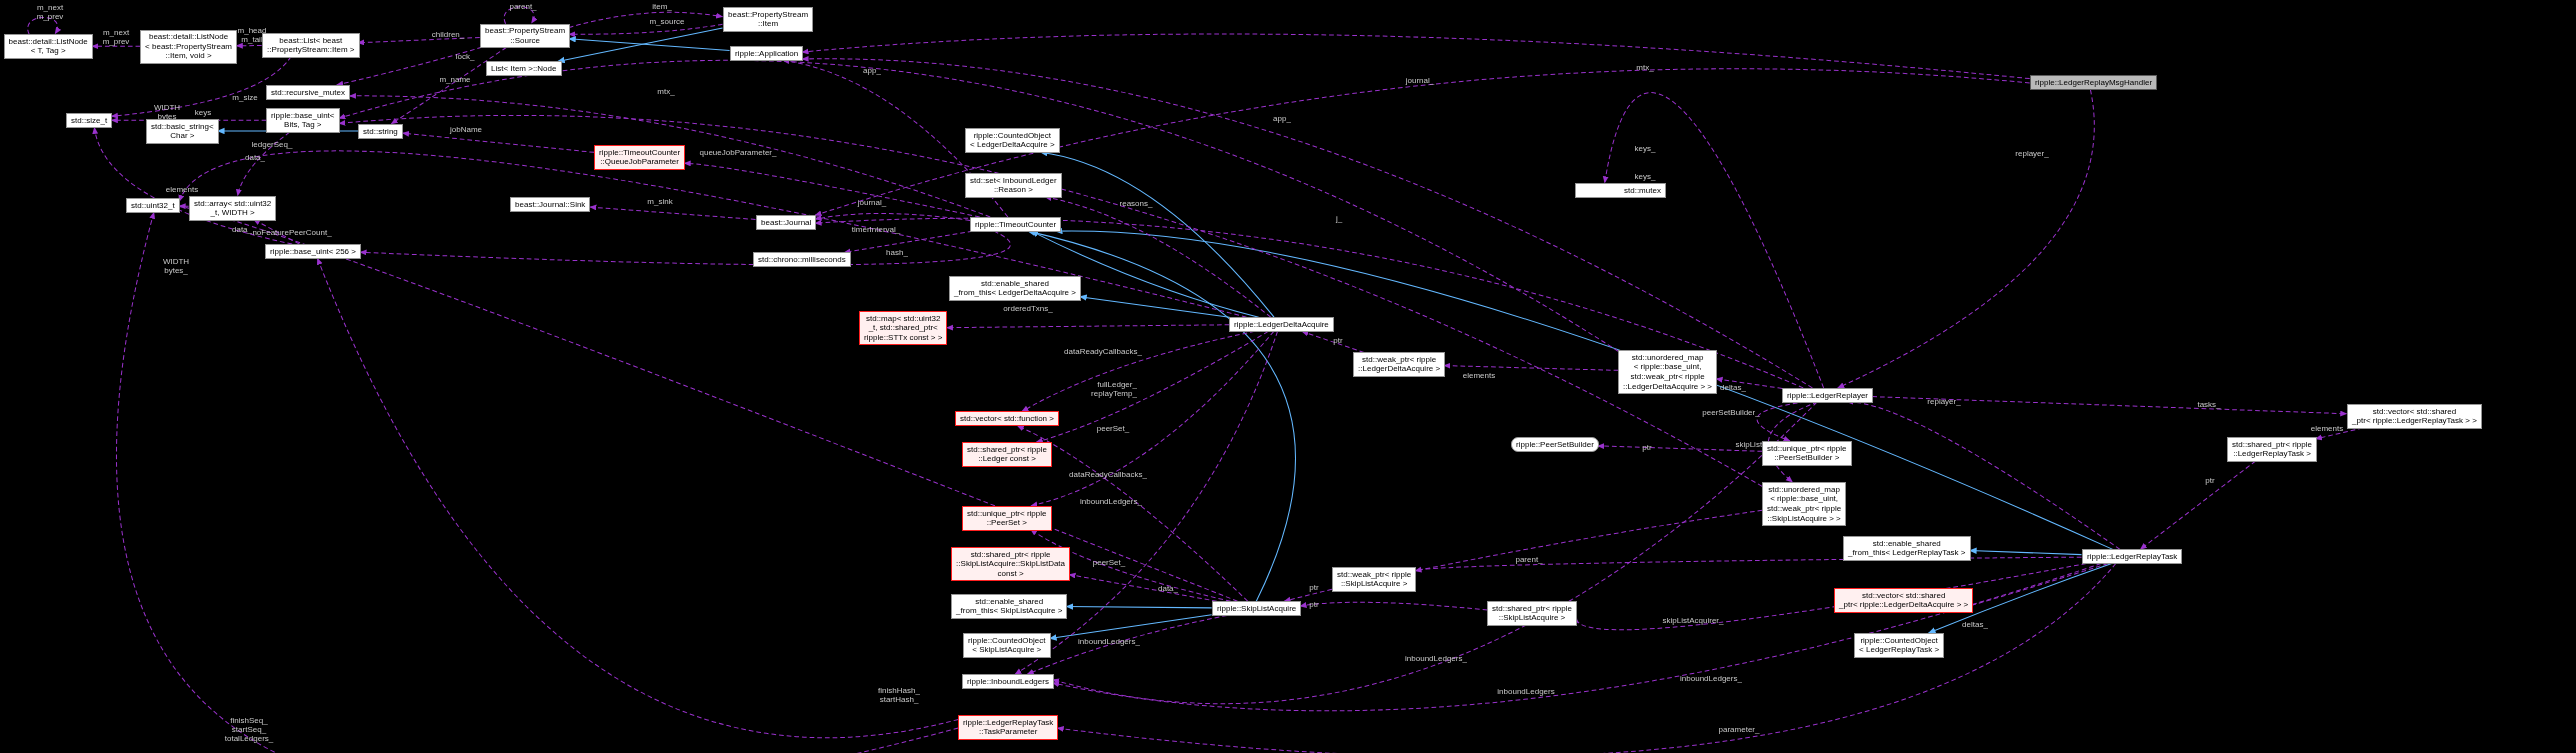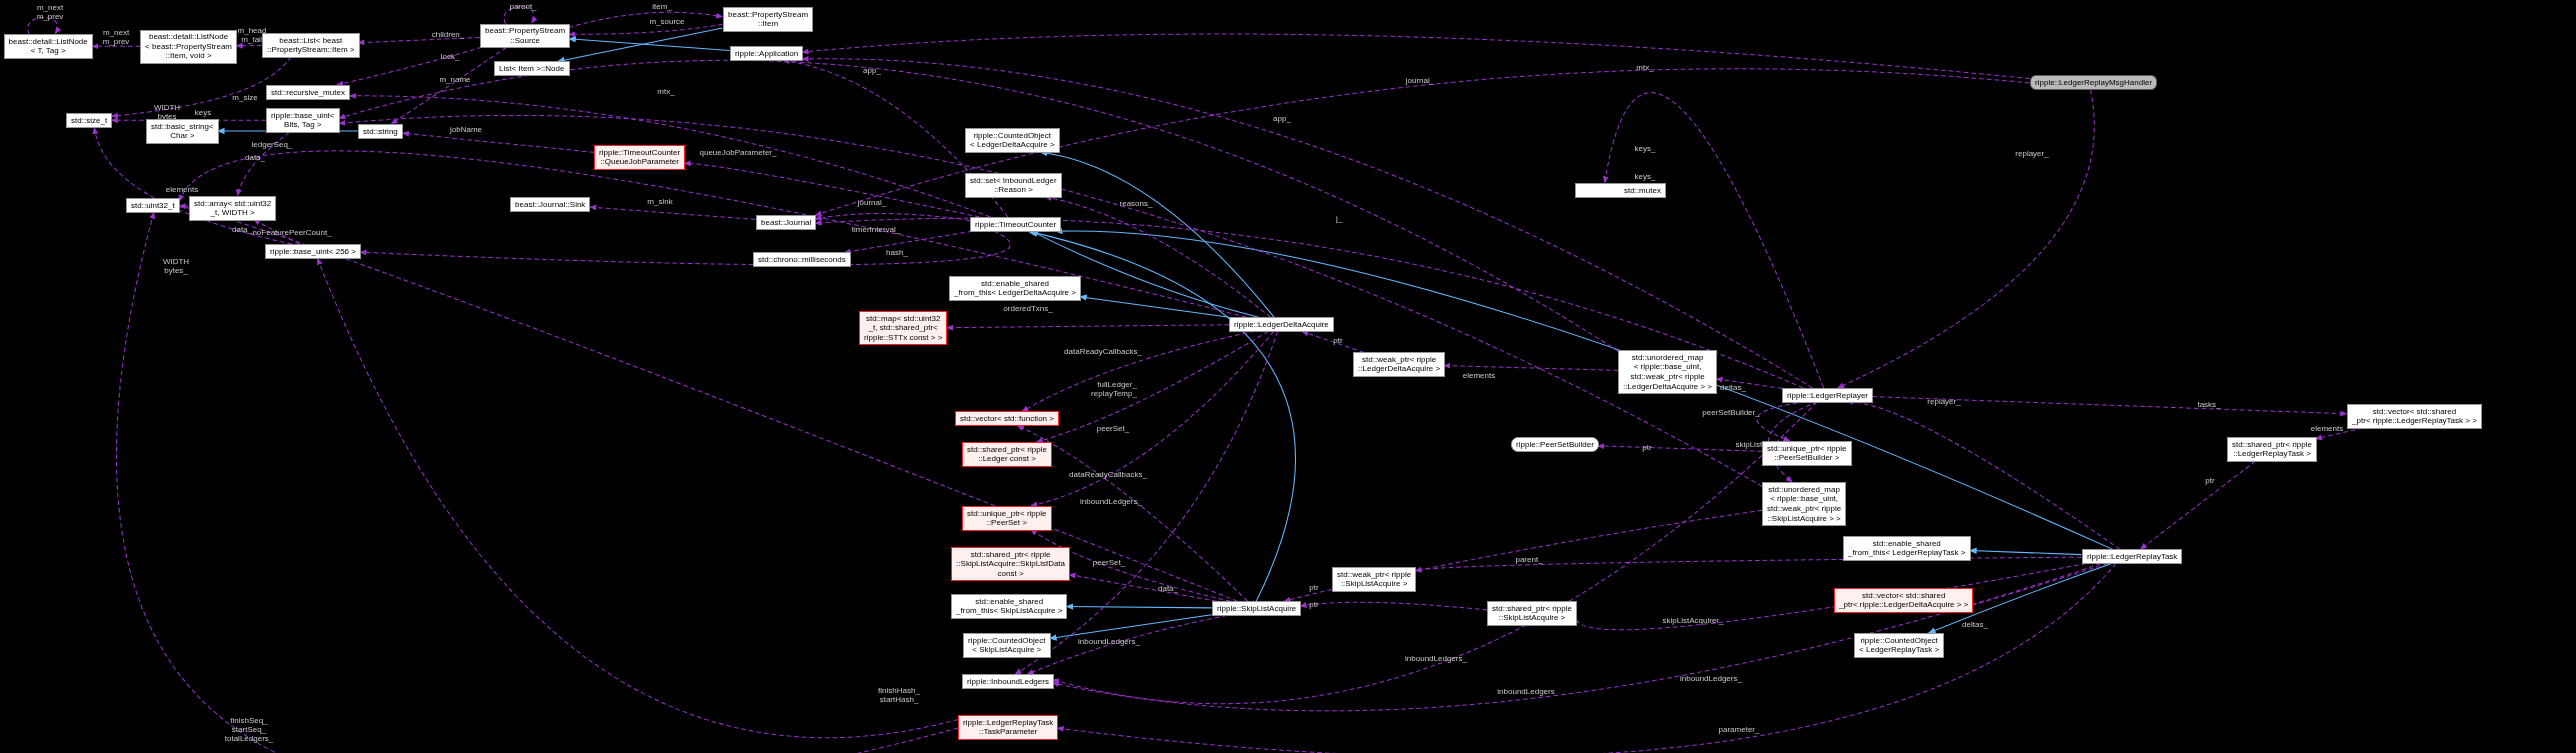--- a/index.html
+++ b/index.html
@@ -119,21 +119,21 @@
     <div class="node" style="left: 266px; top: 85px;">std::recursive_mutex</div>
     <div class="node" style="left: 266px; top: 108px;">ripple::base_uint&lt;
 Bits, Tag &gt;</div>
     <div class="node" style="left: 358px; top: 124px;">std::string</div>
     <div class="node" style="left: 126px; top: 198px;">std::uint32_t</div>
     <div class="node" style="left: 189px; top: 196px;">std::array&lt; std::uint32
 _t, WIDTH &gt;</div>
     <div class="node" style="left: 265px; top: 244px;">ripple::base_uint&lt; 256 &gt;</div>
     <div class="node" style="left: 480px; top: 23.6px;">beast::PropertyStream
 ::Source</div>
-    <div class="node" style="left: 486px; top: 61px; margin-left: 8px;">List&lt; Item &gt;::Node</div>
+    <div class="node" style="left: 486px; top: 61px;">List&lt; Item &gt;::Node</div>
     <div class="node" style="left: 723px; top: 7px;">beast::PropertyStream
 ::Item</div>
     <div class="node" style="left: 730px; top: 46px;">ripple::Application</div>
     <div class="node template" style="left: 594px; top: 145px;">ripple::TimeoutCounter
 ::QueueJobParameter</div>
     <div class="node" style="left: 510px; top: 197px;">beast::Journal::Sink</div>
     <div class="node" style="left: 756px; top: 215px;">beast::Journal</div>
     <div class="node" style="left: 753px; top: 252px;">std::chrono::milliseconds</div>
     <div class="node" style="left: 965px; top: 128px;">ripple::CountedObject
 &lt; LedgerDeltaAcquire &gt;</div>
@@ -185,30 +185,30 @@
 _from_this&lt; LedgerReplayTask &gt;</div>
     <div class="node template" style="left: 1834px; top: 588px;">std::vector&lt; std::shared
 _ptr&lt; ripple::LedgerDeltaAcquire &gt; &gt;</div>
     <div class="node" style="left: 1854px; top: 633px;">ripple::CountedObject
 &lt; LedgerReplayTask &gt;</div>
     <div class="node" style="left: 2082px; top: 549px;">ripple::LedgerReplayTask</div>
     <div class="node" style="left: 2347px; top: 404px;">std::vector&lt; std::shared
 _ptr&lt; ripple::LedgerReplayTask &gt; &gt;</div>
     <div class="node" style="left: 2227px; top: 437px;">std::shared_ptr&lt; ripple
 ::LedgerReplayTask &gt;</div>
-    <div class="node main" style="left: 2030px; top: 75px; border-radius: 6px;">ripple::LedgerReplayMsgHandler</div>
+    <div class="node main" style="left: 2030px; top: 75px;">ripple::LedgerReplayMsgHandler</div>
     <span class="elabel" style="left: 50px; top: 11.8px;">m_next
 m_prev</span>
     <span class="elabel" style="left: 116px; top: 37px;">m_next
 m_prev</span>
     <span class="elabel" style="left: 252px; top: 35px;">m_head
 m_tail</span>
     <span class="elabel" style="left: 245px; top: 98px;">m_size</span>
     <span class="elabel" style="left: 448px; top: 35px;">children_</span>
-    <span class="elabel" style="left: 436px; top: 57px; padding-left: 28px;">lock_</span>
+    <span class="elabel" style="left: 451px; top: 57px; padding-left: 28px;">lock_</span>
     <span class="elabel" style="left: 455px; top: 80px;">m_name</span>
     <span class="elabel" style="left: 523px; top: 7px;">parent_</span>
     <span class="elabel" style="left: 662px; top: 7px;">item_</span>
     <span class="elabel" style="left: 667px; top: 22.4px;">m_source</span>
     <span class="elabel" style="left: 872px; top: 71px;">app_</span>
     <span class="elabel" style="left: 666px; top: 92px;">mtx_</span>
     <span class="elabel" style="left: 466px; top: 130px;">jobName</span>
     <span class="elabel" style="left: 738px; top: 153px;">queueJobParameter_</span>
     <span class="elabel" style="left: 660px; top: 202px;">m_sink</span>
     <span class="elabel" style="left: 872px; top: 203px;">journal_</span>

